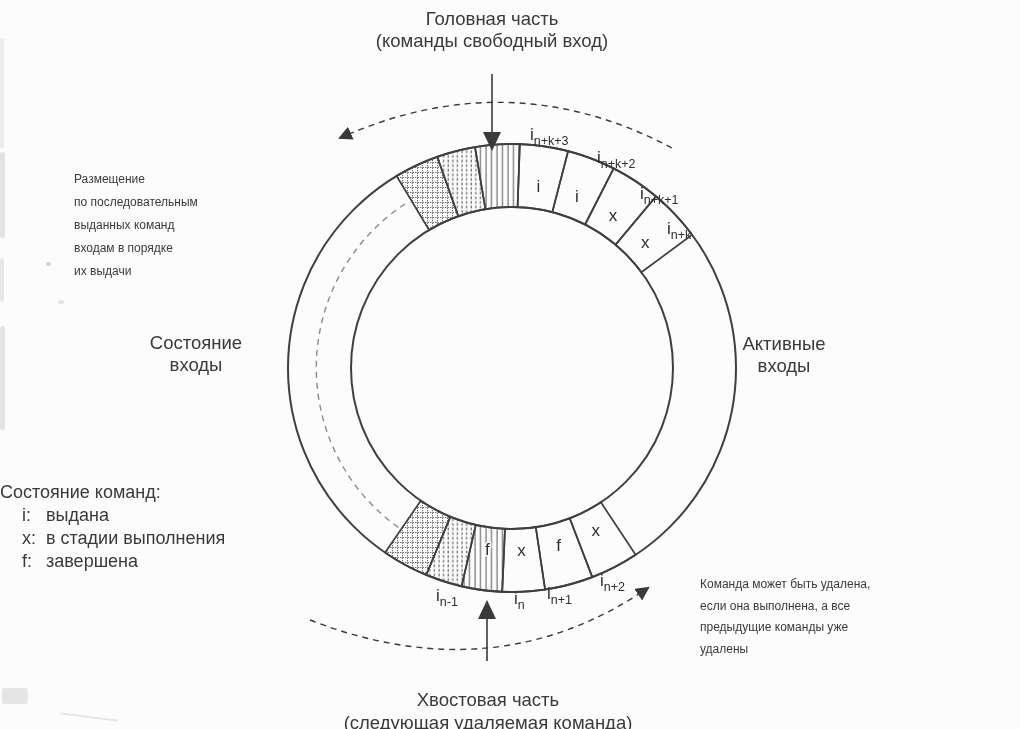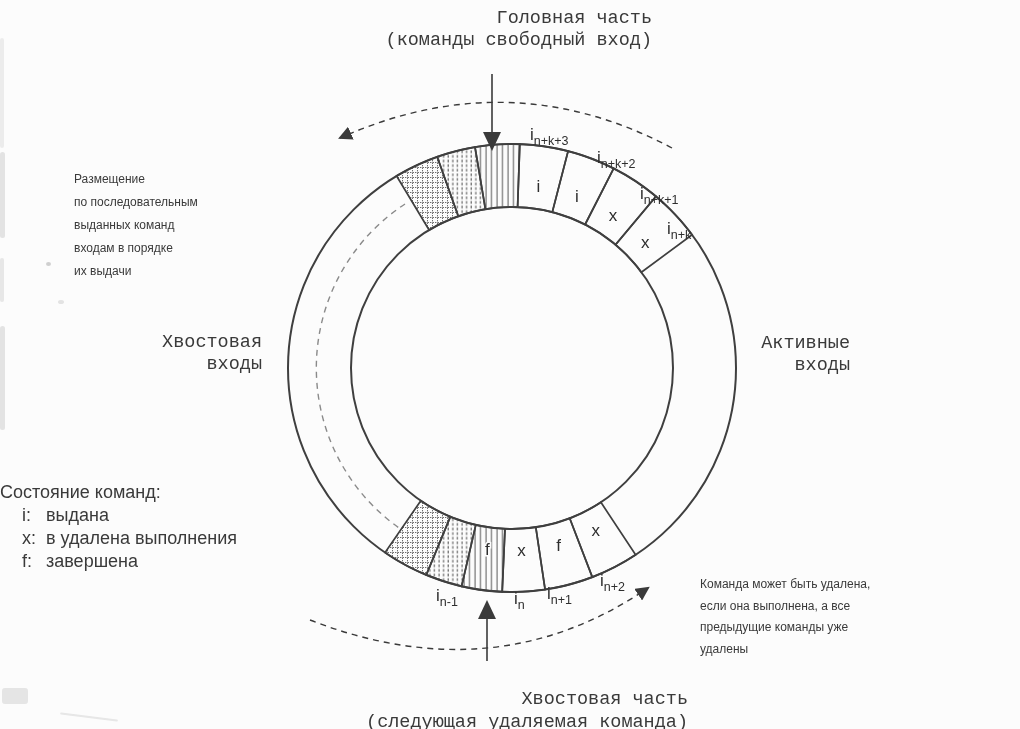--- a/index.html
+++ b/index.html
@@ -1,21 +1,21 @@
 <!DOCTYPE html>
 <html><head>
 <meta charset="utf-8">
 <style>
   html,body{margin:0;padding:0;background:#e8e8e8;}
   .page{
     position:relative;width:1020px;height:729px;background:#fcfcfc;
     font-family:"Liberation Sans", sans-serif;color:#3a3a3a;overflow:hidden;
   }
   .txt{position:absolute;white-space:nowrap;}
-  .center{text-align:right;font-family:Liberation Mono, monospace;}
+  .center{text-align:center;}
   .lbl-big{font-size:18.5px;line-height:22px;}
   .note{font-size:12px;line-height:23px;}
   .legend{font-size:18px;line-height:23px;}
   .legend .row{display:flex;}
   .legend .key{width:24px;margin-left:22px;}
   svg{position:absolute;left:0;top:0;}
   .artifact{position:absolute;background:#a9a9a9;border-radius:3px;pointer-events:none;}
 </style>
 </head>
 <body>
@@ -101,38 +101,38 @@
 
   <div class="txt note" style="left:74px;top:168px;">
     <div>Размещение</div>
     <div>по последовательным</div>
     <div>выданных команд</div>
     <div>входам в порядке</div>
     <div>их выдачи</div>
   </div>
 
   <div class="txt center lbl-big" style="left:130px;top:332px;width:132px;">
-    <div>Хвостовая</div>
+    <div>Состояние</div>
     <div>входы</div>
   </div>
 
   <div class="txt center lbl-big" style="left:718px;top:333px;width:132px;">
     <div>Активные</div>
     <div>входы</div>
   </div>
 
   <div class="txt legend" style="left:0;top:481px;">
     <div>Состояние команд:</div>
     <div class="row">
       <span class="key">i:</span>
       <span>выдана</span>
     </div>
     <div class="row">
       <span class="key">x:</span>
-      <span>в удалена выполнения</span>
+      <span>в стадии выполнения</span>
     </div>
     <div class="row">
       <span class="key">f:</span>
       <span>завершена</span>
     </div>
   </div>
 
   <div class="txt note" style="left:700px;top:574px;line-height:21.5px;">
     <div>Команда может быть удалена,</div>
     <div>если она выполнена, а все</div>

